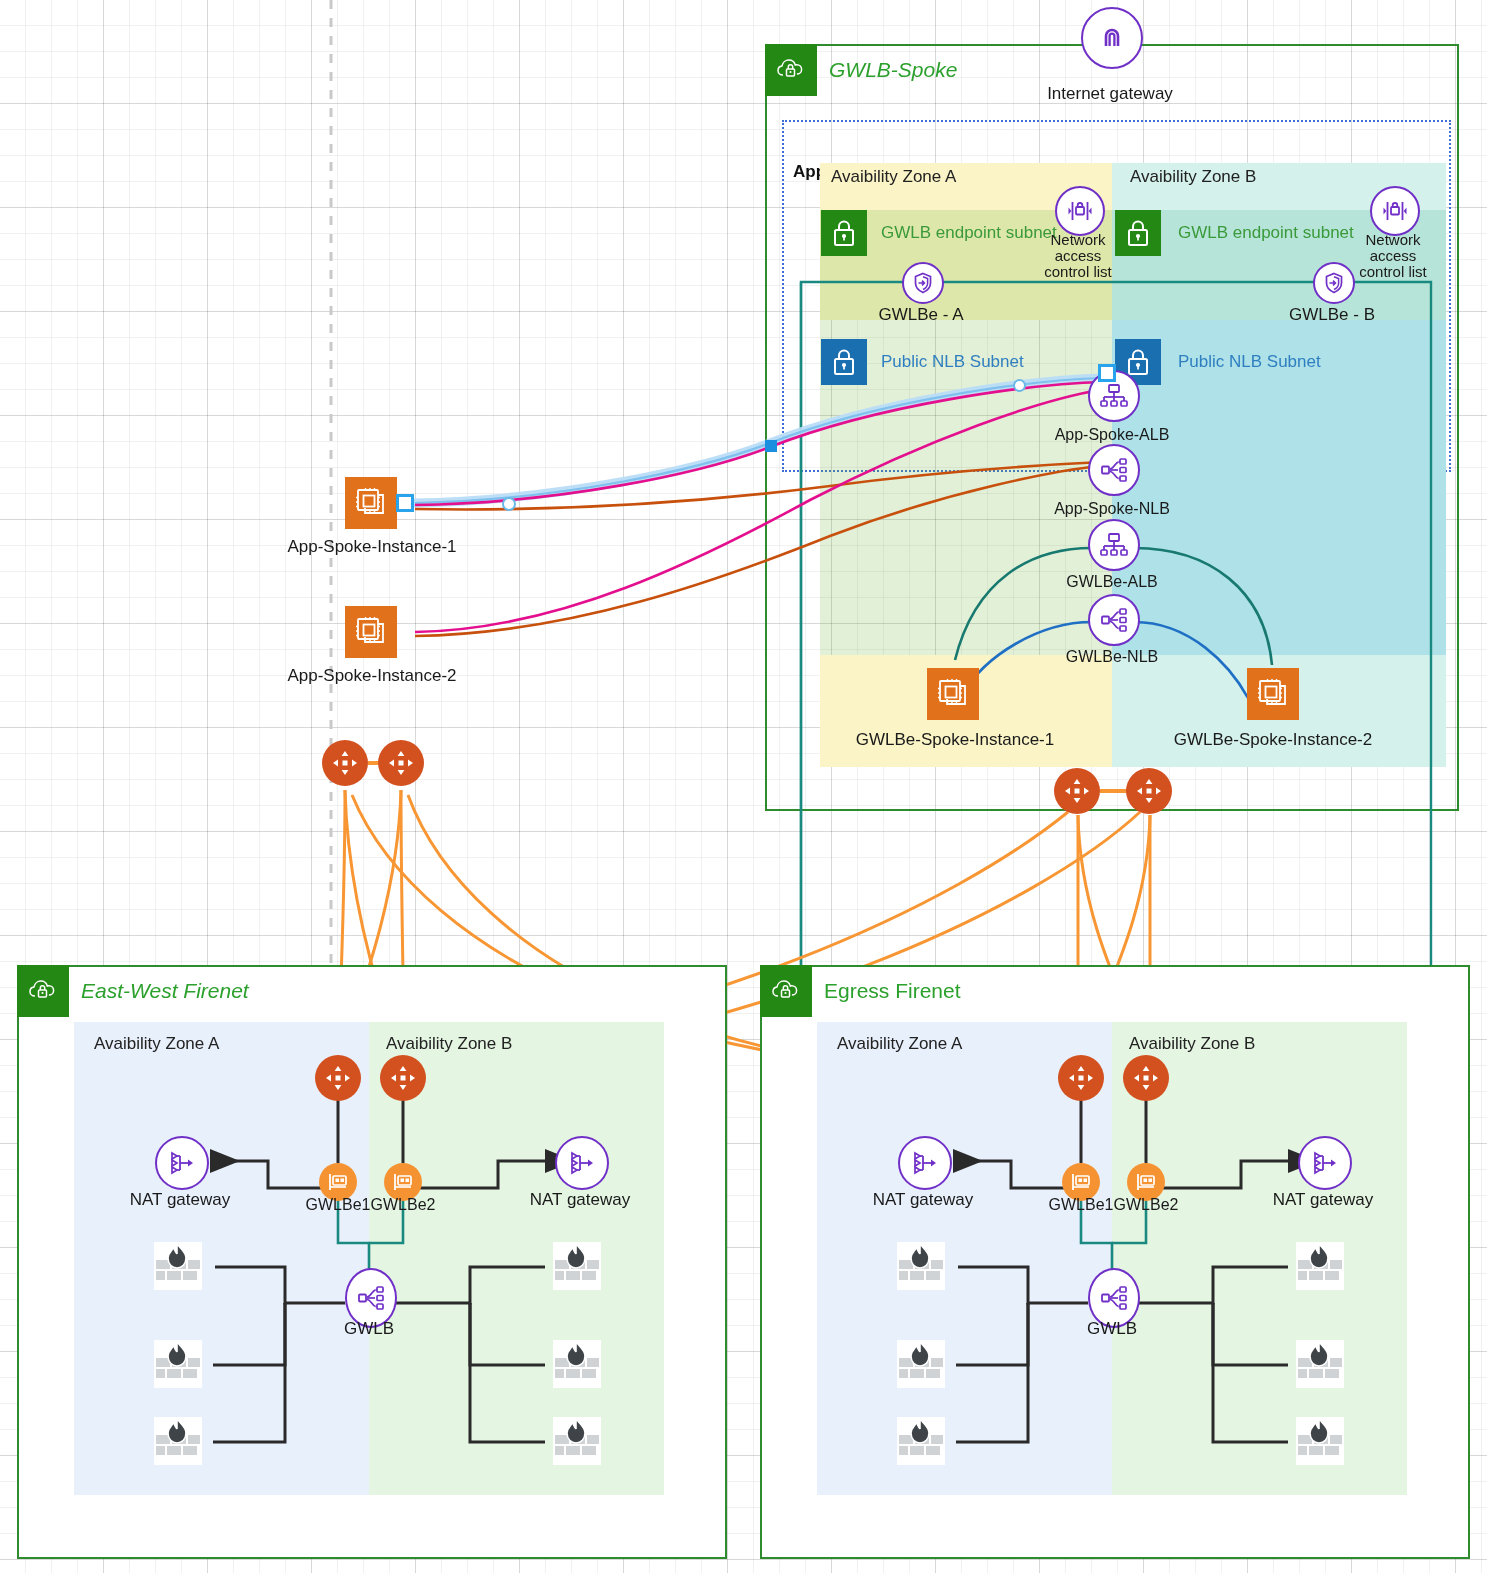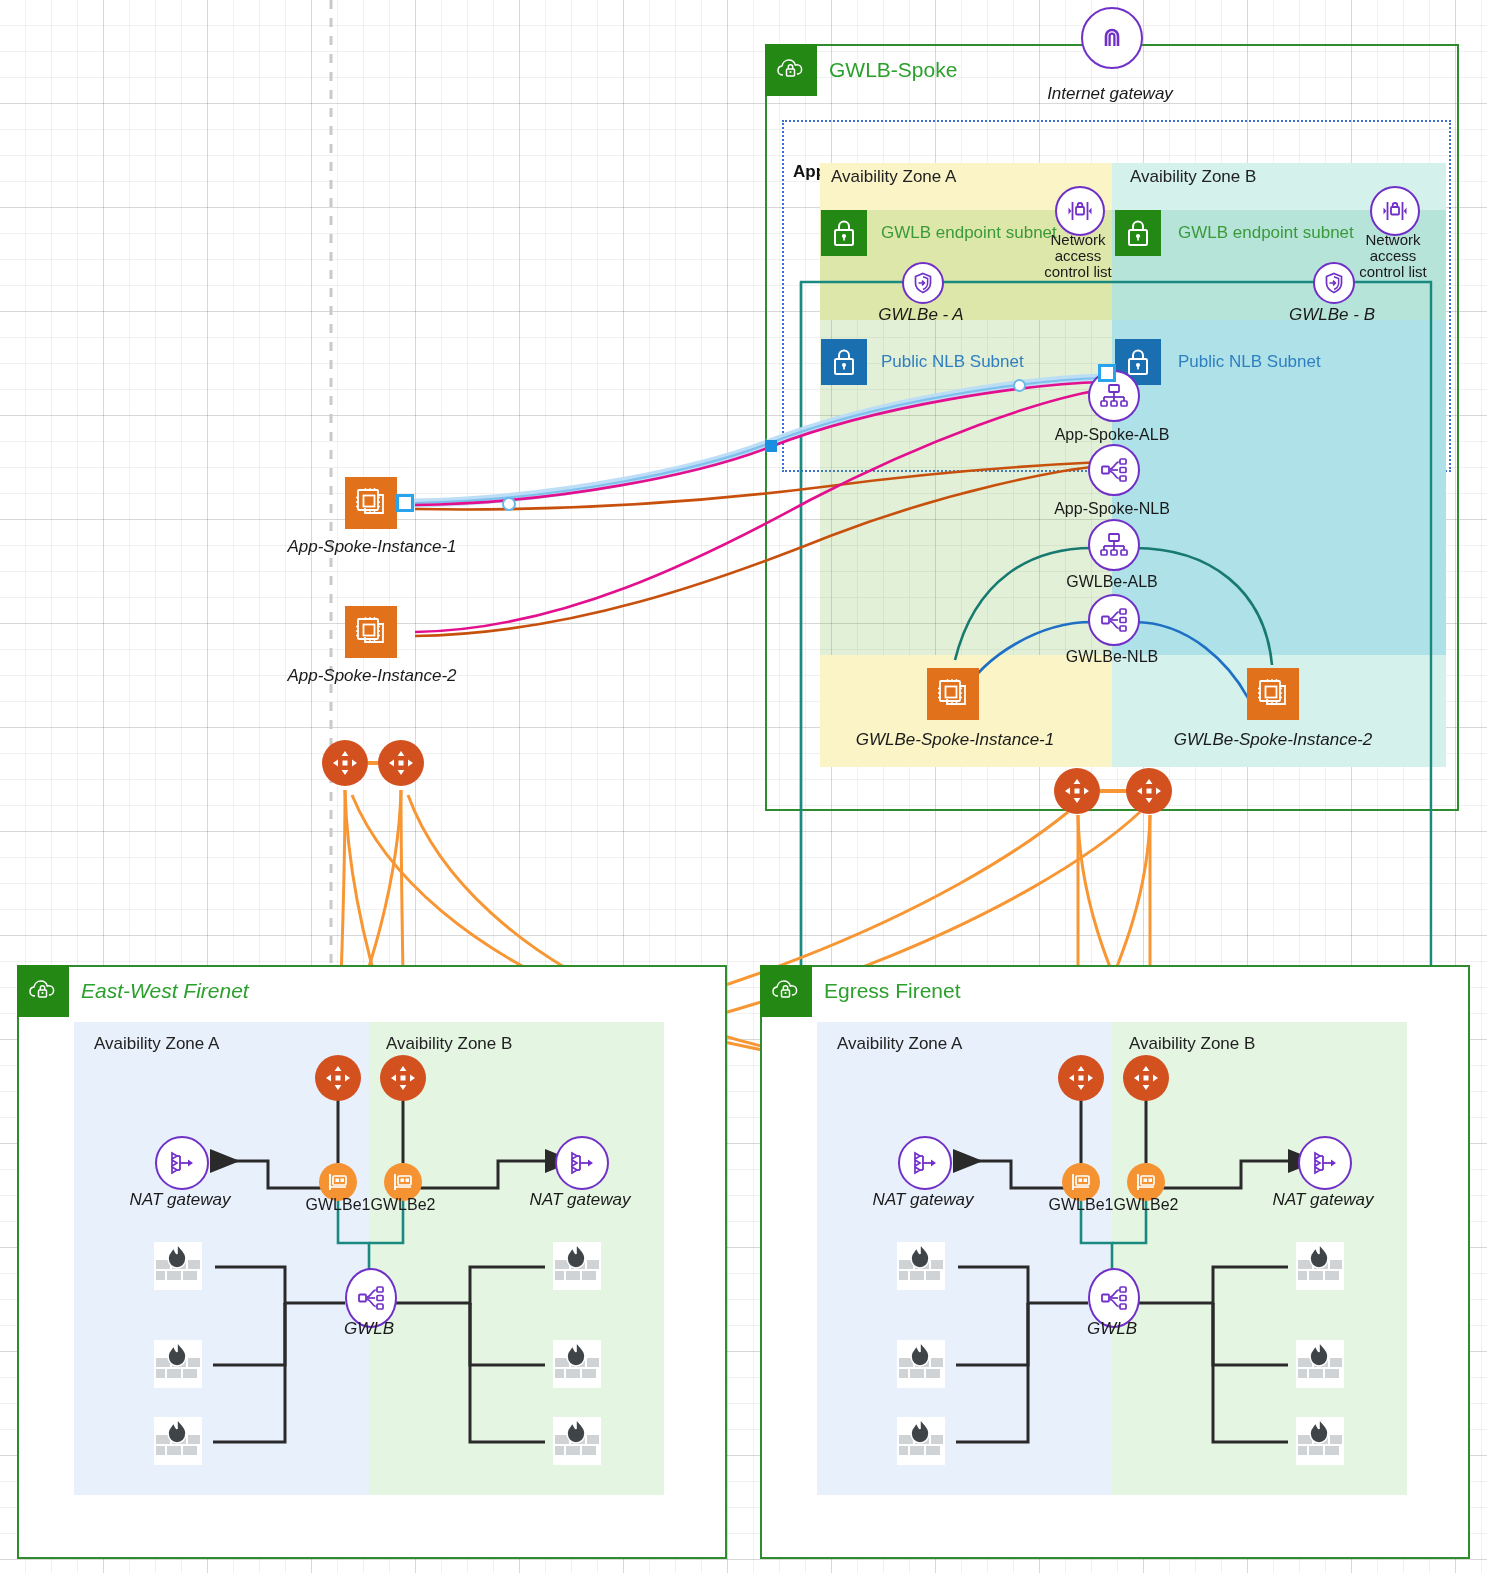--- a/index.html
+++ b/index.html
@@ -28,21 +28,21 @@
 
   .subnet-badge{position:absolute;width:46px;height:46px;display:flex;align-items:center;justify-content:center;}
   .subnet-badge.green{background:#248814;}
   .subnet-badge.blue{background:#1a6fb0;}
   .subnet-label{position:absolute;font-size:17px;white-space:nowrap;}
   .subnet-label.green{color:#3a9a3a;}
   .subnet-label.blue{color:#2f7fc0;}
 
   .node{position:absolute;}
   .node-cap{position:absolute;text-align:center;white-space:nowrap;color:#1a1a1a;}
-  .cap-lg{font-size:17px;font-style:italic;}
+  .cap-lg{font-size:17px;}
   .cap-sm{font-size:16px;}
   .cap-multi{font-size:15px;line-height:1.05;text-align:center;white-space:normal;}
 
   .ec2{width:52px;height:52px;background:#e2711c;display:flex;align-items:center;justify-content:center;}
   .circ{border-radius:50%;border:2.6px solid #7030c8;background:#fff;display:flex;align-items:center;justify-content:center;}
   .router{width:46px;height:46px;border-radius:50%;background:#d3501f;display:flex;align-items:center;justify-content:center;}
   .gwlbe-dot{width:38px;height:38px;border-radius:50%;background:#f59333;display:flex;align-items:center;justify-content:center;}
   .fw{width:52px;height:52px;display:flex;align-items:center;justify-content:center;background:transparent;}
   .dotted-app{position:absolute;border:2px dotted #3b6fd4;}
   .app1-label{position:absolute;font-size:17px;font-weight:bold;color:#111;}
@@ -60,21 +60,21 @@
   <div class="vpc" style="left:765px;top:44px;width:690px;height:763px;">
     <div class="vpc-badge">
       <svg width="32" height="32" viewBox="0 0 32 32">
         <path d="M8 21c-3 0-5-2-5-4.6 0-2.3 1.7-4.2 4-4.5C7.6 8.6 10.4 6 13.8 6c3.1 0 5.7 2.1 6.5 5 .5-.2 1-.3 1.6-.3 2.6 0 4.7 2.1 4.7 4.7S24.5 20 21.9 20" fill="none" stroke="#fff" stroke-width="1.5"></path>
         <path d="M19.5 20v-7.5c0 0 0-4-4-4s-4 4-4 4V20z" fill="none" stroke="#fff" stroke-width="0"></path>
         <rect x="11.5" y="15" width="8" height="7" rx="1" fill="none" stroke="#fff" stroke-width="1.5"></rect>
         <path d="M13.3 15v-2.1a2.2 2.2 0 0 1 4.4 0V15" fill="none" stroke="#fff" stroke-width="1.5"></path>
         <circle cx="15.5" cy="18" r="1.1" fill="#fff"></circle>
       </svg>
     </div>
-    <div class="vpc-title" style="left:62px;top:12px;">GWLB-Spoke</div>
+    <div class="vpc-title" style="left:62px;top:12px;font-style:italic;">GWLB-Spoke</div>
   </div>
 
   <div class="dotted-app" style="left:782px;top:120px;width:665px;height:348px;"></div>
   <div class="app1-label" style="left:793px;top:120px;margin-top:42px;">App1</div>
 
   <div class="zone" style="left:820px;top:163px;width:292px;height:157px;background:#faf4c6;"></div>
   <div class="zone" style="left:1112px;top:163px;width:334px;height:157px;background:#d4f1ec;"></div>
   <div class="zone" style="left:820px;top:210px;width:292px;height:110px;background:rgba(110,180,60,0.20);"></div>
   <div class="zone" style="left:1112px;top:210px;width:334px;height:110px;background:rgba(70,180,140,0.20);"></div>
 

